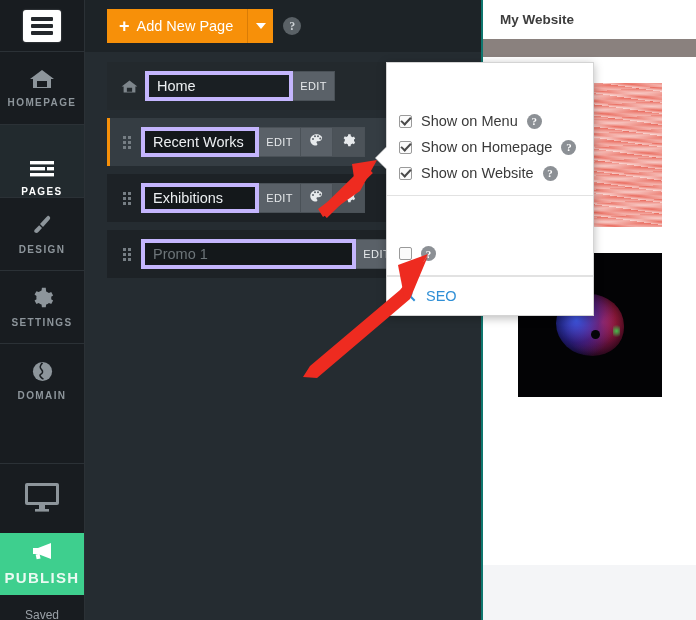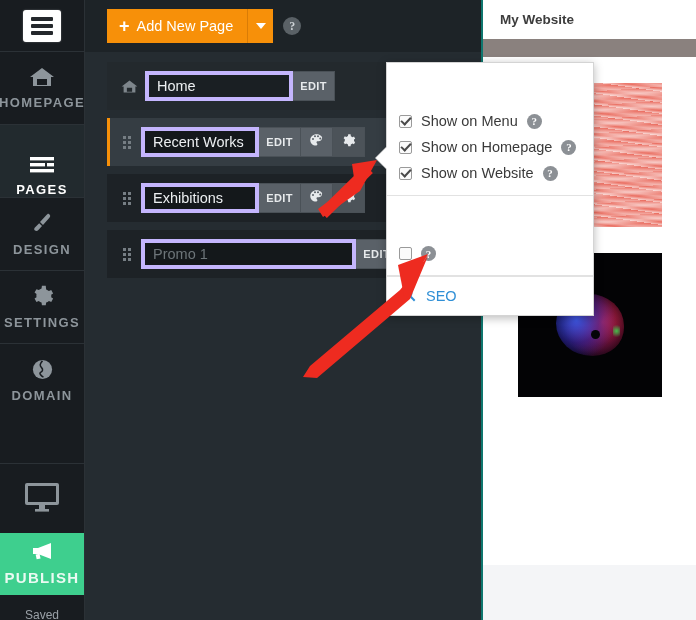--- a/index.html
+++ b/index.html
@@ -29,21 +29,21 @@
     box-shadow: 0 0 2px rgba(255,255,255,.35);
   }
   .logo-box i { display:block; width: 22px; height: 4px; background: #24282c; border-radius: 1px; }
 
   .nav-item {
     height: 72px; display: flex; flex-direction: column;
     align-items: center; justify-content: center; gap: 7px;
     color: #8d959b; cursor: pointer; position: relative;
   }
   .nav-item .lbl {
-    font-size: 13px; letter-spacing: 1.4px; font-weight: 700;
+    font-size: 10px; letter-spacing: 1.4px; font-weight: 700;
   }
   .nav-item svg { display:block; }
   .nav-item.active { background: #222a2e; color: #ffffff; justify-content: flex-end; }
   .nav-item.active .lbl { color:#fff; }
   .nav-sep { height:1px; background:#2b3136; margin: 0; }
 
   .monitor-item {
     height: 70px; display:flex; align-items:center; justify-content:center;
     border-top: 1px solid #2b3136; cursor:pointer;
   }
@@ -109,21 +109,21 @@
     padding: 0 8px; margin-left: 4px; margin-right: 0;
   }
   .page-row.home .name-field { background:#1a1f23; }
   .name-field.placeholder { color:#6d7579; }
 
   .mini-btn {
     height: 30px; min-width: 32px; border: 1px solid #4a5157; border-left: none;
     background: #5a6168; color: #e7eaec; display:flex; align-items:center;
     justify-content:center; cursor:pointer;
   }
-  .mini-btn.edit { font-size: 11px; font-weight: 700; letter-spacing:.4px; padding: 0 7px; }
+  .mini-btn.edit { font-size: 11px; font-weight: 400; letter-spacing:.4px; padding: 0 7px; }
   .mini-btn.gear { background:#4c5359; }
   .trash-btn {
     margin-left:auto; margin-right: 14px; color:#8d949a; cursor:pointer;
     display:flex; align-items:center;
   }
   .row-spacer { flex:1; }
 
   
   #preview {
     position:absolute; left:481px; top:0; width:215px; height:620px;

